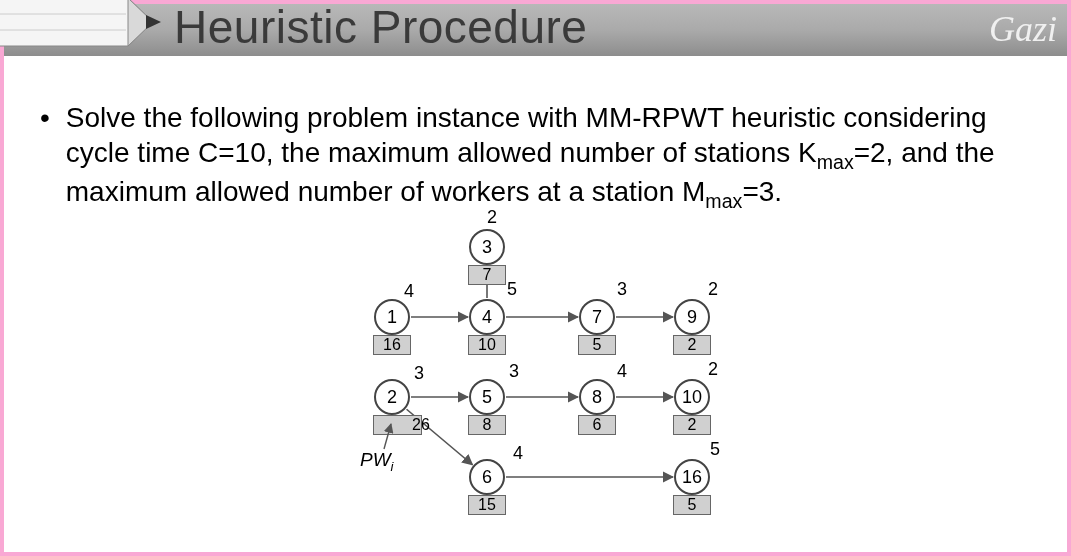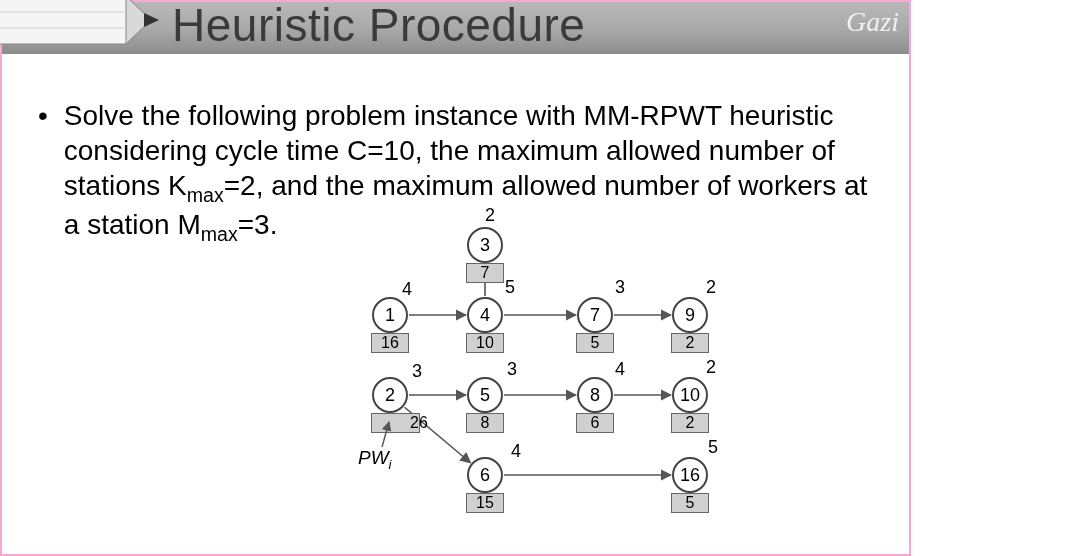--- a/index.html
+++ b/index.html
@@ -7,24 +7,24 @@
     padding: 0;
     width: 1071px;
     height: 556px;
     background: #fff;
     font-family: "Segoe UI", Arial, Helvetica, sans-serif;
     color: #000;
     overflow: hidden;
   }
   .slide {
     position: relative;
-    width: 911px;
+    width: 1071px;
     height: 556px;
     box-sizing: border-box;
-    border: 2px solid #f9a8d4;
+    border: 4px solid #f9a8d4;
   }
   
   .header-bar {
     position: absolute;
     top: 0;
     left: 0;
     right: 0;
     height: 52px;
     background: linear-gradient(to bottom, #b8b8b8 0%, #aaa 50%, #8d8d8d 100%);
   }
@@ -43,21 +43,21 @@
     font-weight: 400;
     color: #3a3a3a;
     font-family: "Segoe UI Light", "Segoe UI", Arial, sans-serif;
     letter-spacing: 0.5px;
   }
   .signature {
     position: absolute;
     top: 4px;
     right: 10px;
     font-family: "Brush Script MT", cursive;
-    font-size: 28px;
+    font-size: 36px;
     color: #f0f0f0;
     font-style: italic;
     margin-left: 13px;
   }
   
   .subtitle {
     position: absolute;
     top: 56px;
     left: 170px;
     font-size: 28px;

